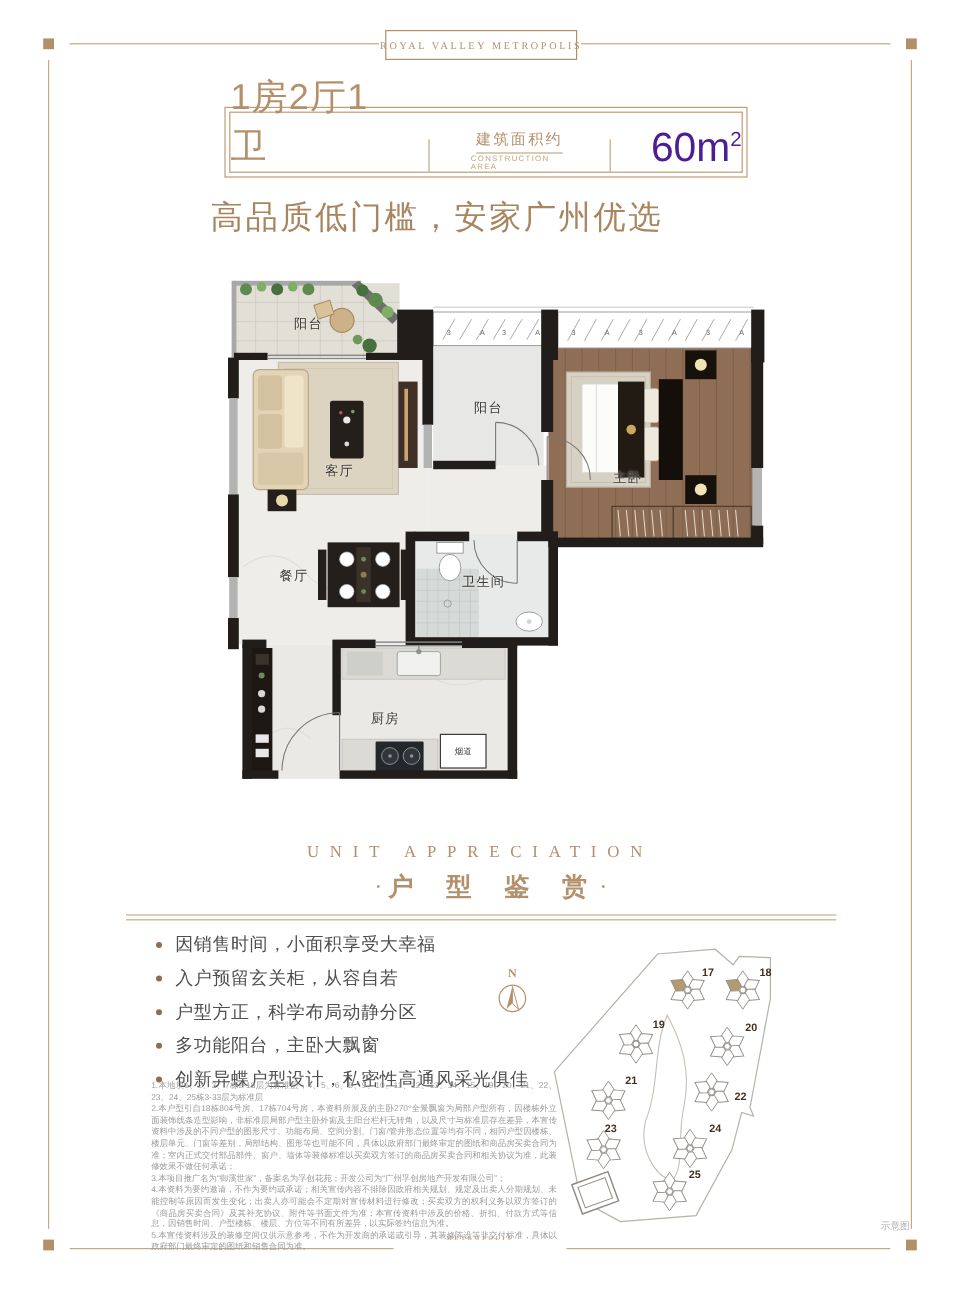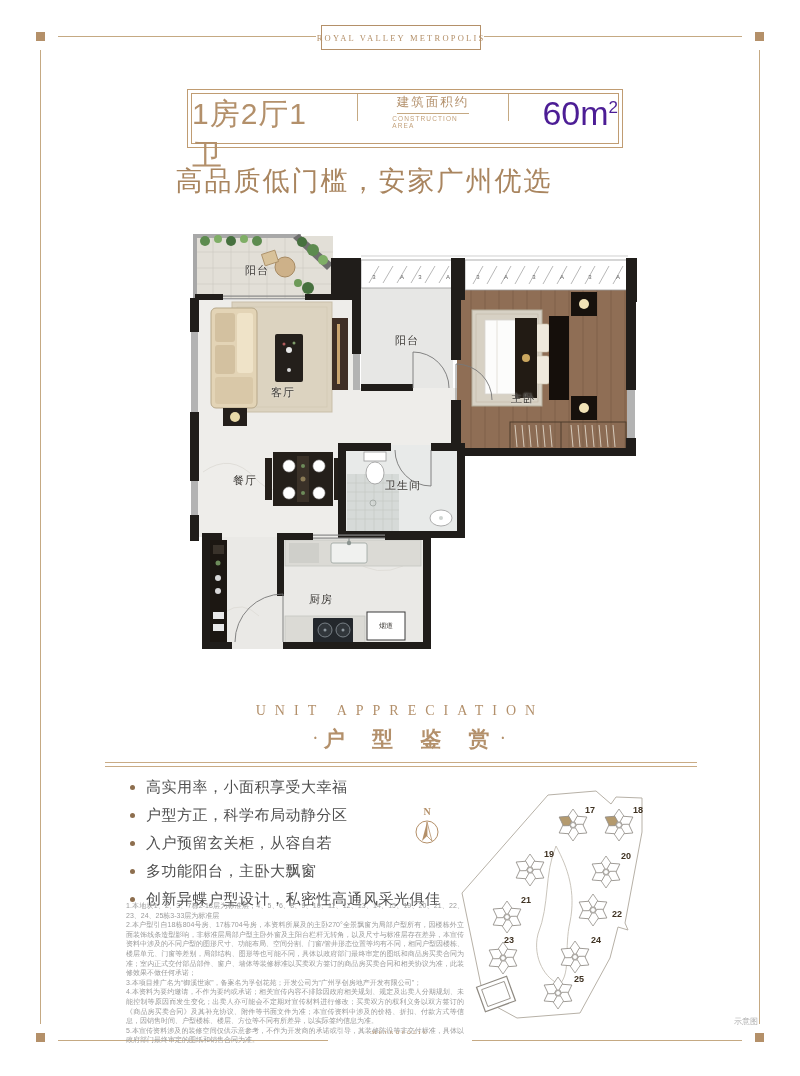--- a/index.html
+++ b/index.html
@@ -19,21 +19,21 @@
   }
   .brand-box span{
     font-family:"Liberation Serif",serif;font-size:8.5px;letter-spacing:2.2px;color:#b49069;white-space:nowrap;
   }
   
   .title-box{
     left:187px;top:89px;width:436px;height:59px;border:1px solid #c09c72;padding:3px;box-sizing:border-box;
   }
   .title-box-inner{
     width:100%;height:100%;border:1px solid #c09c72;box-sizing:border-box;
-    display:flex;align-items:flex-start;justify-content:center;gap:34px;
+    display:flex;align-items:flex-end;justify-content:center;gap:34px;
   }
   .t-layout{font-size:30px;color:#b3906b;letter-spacing:1px;}
   .t-div{width:1px;height:27px;background:#c5a983;}
   .t-area{display:flex;flex-direction:column;align-items:center;}
   .t-area-cn{font-size:12.5px;color:#b3906b;letter-spacing:2px;border-bottom:1px solid #c5a983;padding-bottom:2px;}
   .t-area-en{font-size:6.5px;color:#c3a27c;letter-spacing:1.1px;margin-top:1px;}
   .t-size{font-size:34px;color:#4c1d95;}
   .t-size sup{font-size:17px;}
   .subtitle{
     left:0;top:163px;width:728px;text-align:center;
@@ -407,29 +407,29 @@
 
 <div class="abs sec-en">UNIT APPRECIATION</div>
 <div class="abs sec-cn">
   <span class="dot">·</span><span>户 型 鉴 赏</span><span class="dot">·</span>
 </div>
 <div class="abs sec-rule"></div>
 
 <ul class="abs features">
   <li>
       <span class="dot"></span>
-      <span>高实用率，小面积享受大幸福</span>
+      <span>因销售时间，小面积享受大幸福</span>
+    </li>
+  <li>
+      <span class="dot"></span>
+      <span>入户预留玄关柜，从容自若</span>
     </li>
   <li>
       <span class="dot"></span>
       <span>户型方正，科学布局动静分区</span>
-    </li>
-  <li>
-      <span class="dot"></span>
-      <span>入户预留玄关柜，从容自若</span>
     </li>
   <li>
       <span class="dot"></span>
       <span>多功能阳台，主卧大飘窗</span>
     </li>
   <li>
       <span class="dot"></span>
       <span>创新异蝶户型设计，私密性高通风采光俱佳</span>
     </li>
 </ul>

